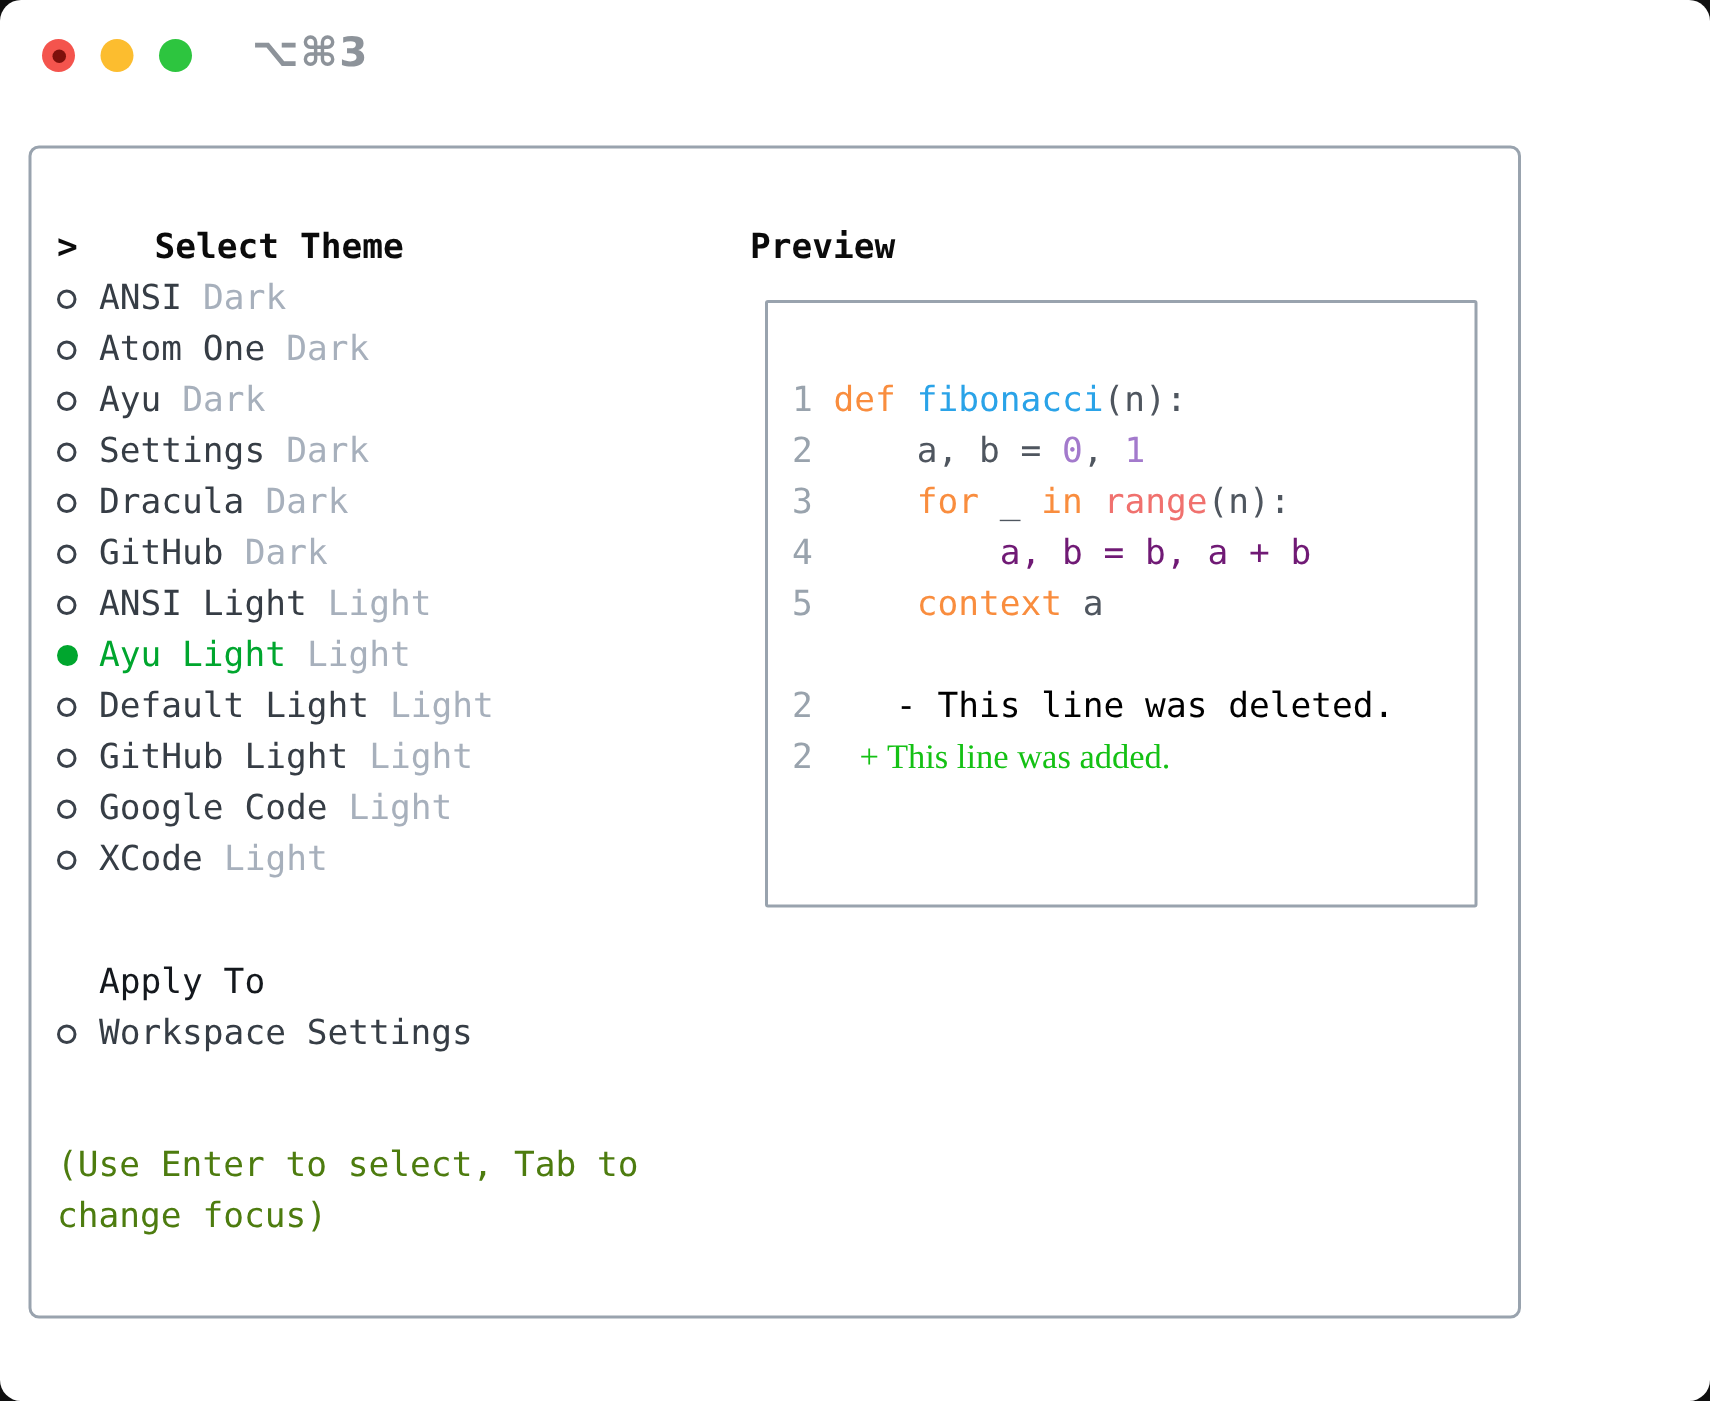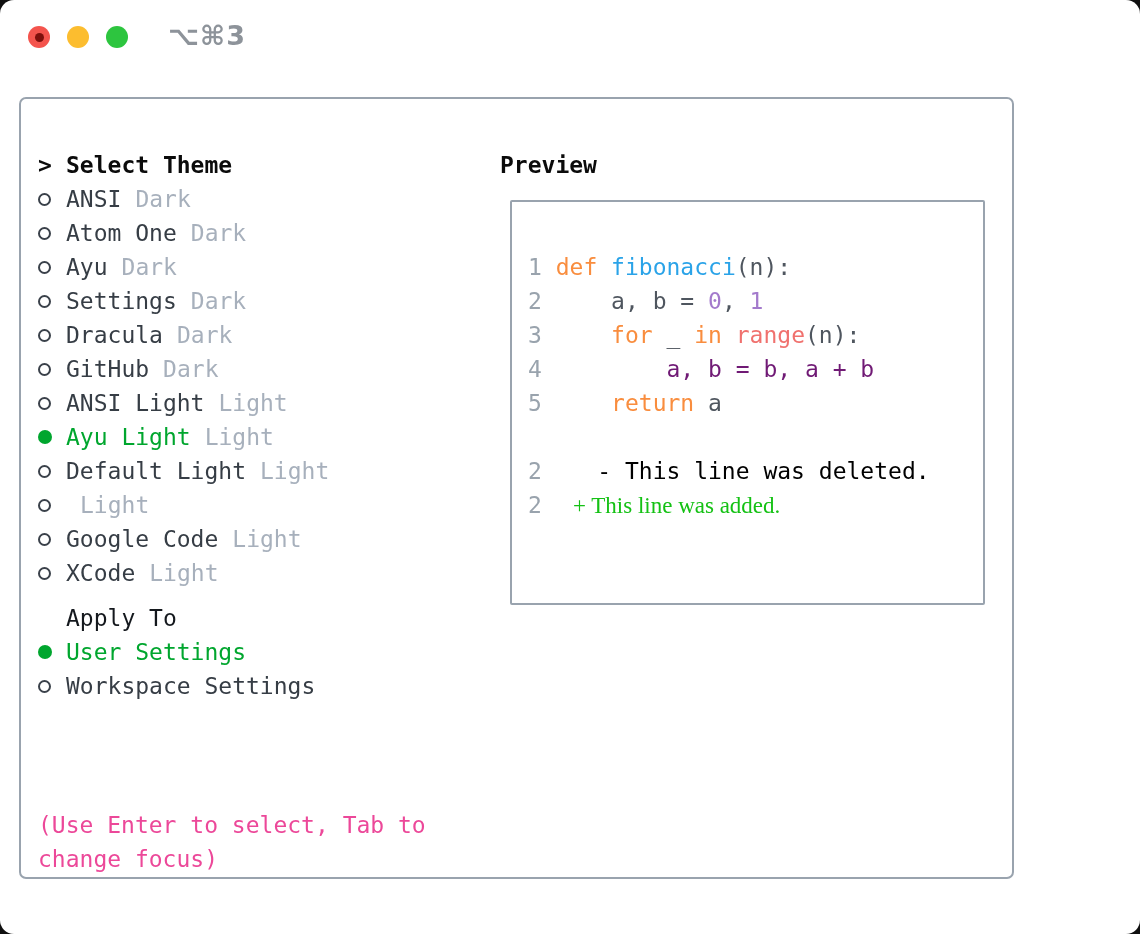--- a/index.html
+++ b/index.html
@@ -16,27 +16,27 @@
   .wtitle{position:absolute;left:168px;top:20px;font-family:"DejaVu Sans",sans-serif;font-weight:bold;font-size:27px;color:#8d939a;letter-spacing:1px;}
 
   
   .panel{position:absolute;left:19px;top:97px;width:995px;height:782px;border:2px solid #99a3ae;border-radius:7px;box-sizing:border-box;background:#fff;}
 
   .row{height:34px;display:flex;align-items:center;white-space:pre;font-size:23px;color:#363d45;}
   .marker{width:28px;display:flex;align-items:center;flex:0 0 28px;}
   .caret{font-weight:bold;color:#0b0b0b;font-size:23px;}
   .radio{width:13px;height:13px;border-radius:50%;border:2px solid #3a414a;box-sizing:border-box;}
   .radio.sel{width:14px;height:14px;border:none;background:#00a62e;}
-  .hname{font-weight:bold;color:#0b0b0b;}
+  .hname{font-weight:bold;color:#0b0b0b;margin-left:37px;}
   .tag{color:#a7b0bc;margin-left:14px;}
   .name.sel{color:#00a62e;}
 
   .left-list{position:absolute;left:17px;top:49px;}
-  .apply-list{position:absolute;left:17px;top:502px;}
-  .hint{position:absolute;left:17px;top:661px;width:416px;font-size:23px;line-height:34px;color:#ec4899;margin-top:48px;}
+  .apply-list{position:absolute;left:17px;top:539px;}
+  .hint{position:absolute;left:17px;top:661px;width:416px;font-size:23px;line-height:34px;color:#4d7c0f;}
 
   .preview-header{position:absolute;left:479px;top:49px;height:34px;display:flex;align-items:center;font-size:23px;font-weight:bold;color:#0b0b0b;}
   .preview-box{position:absolute;left:489px;top:101px;width:475px;height:405px;border:2px solid #99a3ae;border-radius:2px;box-sizing:border-box;padding:48px 0 16px 16px;overflow:hidden;}
   .code-line{height:34px;line-height:34px;white-space:pre;font-size:23px;min-height:34px;}
 </style>
 </head>
 <body>
 
 <div class="window">
 
@@ -106,20 +106,21 @@
   </div>
 
   <div class="row">
     <span class="marker"><span class="radio"></span></span>
     <span class="name">Default Light</span>
     <span class="tag">Light</span>
   </div>
 
   <div class="row">
     <span class="marker"><span class="radio"></span></span>
+    <span class="name">GitHub Light</span>
     <span class="tag">Light</span>
   </div>
 
   <div class="row">
     <span class="marker"><span class="radio"></span></span>
     <span class="name">Google Code</span>
     <span class="tag">Light</span>
   </div>
 
   <div class="row">
@@ -129,43 +130,39 @@
   </div>
 </div>
     </div>
 
     <div class="apply-list">
       <div class="row">
         <span class="marker"></span>
         <span style="color:#14181d;">Apply To</span>
       </div>
       <div id="apply-rows">
-  <div class="row">
-    <span class="marker"><span class="radio sel"></span></span>
-    <span class="name sel">User Settings</span>
-  </div>
 
   <div class="row">
     <span class="marker"><span class="radio"></span></span>
     <span class="name">Workspace Settings</span>
   </div>
 </div>
     </div>
 
     <div class="hint">(Use Enter to select, Tab to change focus)</div>
 
     <div class="preview-header">Preview</div>
 
     <div class="preview-box">
       <div id="code-lines">
           <div class="code-line"><span style="color: rgb(153, 163, 173);">1 </span><span style="color: rgb(249, 141, 62);">def</span><span style="color: rgb(79, 86, 95);"> </span><span style="color: rgb(42, 163, 232);">fibonacci</span><span style="color: rgb(79, 86, 95);">(n):</span></div>
           <div class="code-line"><span style="color: rgb(153, 163, 173);">2 </span><span style="color: rgb(79, 86, 95);">    a, b = </span><span style="color: rgb(163, 122, 204);">0</span><span style="color: rgb(79, 86, 95);">, </span><span style="color: rgb(163, 122, 204);">1</span></div>
           <div class="code-line"><span style="color: rgb(153, 163, 173);">3 </span><span style="color: rgb(79, 86, 95);">    </span><span style="color: rgb(249, 141, 62);">for</span><span style="color: rgb(79, 86, 95);"> _ </span><span style="color: rgb(249, 141, 62);">in</span><span style="color: rgb(79, 86, 95);"> </span><span style="color: rgb(240, 113, 110);">range</span><span style="color: rgb(79, 86, 95);">(n):</span></div>
           <div class="code-line"><span style="color: rgb(153, 163, 173);">4 </span><span style="color: #701a75;">        a, b = b, a + b</span></div>
-          <div class="code-line"><span style="color: rgb(153, 163, 173);">5 </span><span style="color: rgb(79, 86, 95);">    </span><span style="color: rgb(249, 141, 62);">return</span><span style="color: rgb(79, 86, 95);"> a</span></div>
+          <div class="code-line"><span style="color: rgb(153, 163, 173);">5 </span><span style="color: rgb(79, 86, 95);">    </span><span style="color: rgb(249, 141, 62);">context</span><span style="color: rgb(79, 86, 95);"> a</span></div>
           <div class="code-line">&nbsp;</div>
           <div class="code-line"><span style="color: rgb(153, 163, 173);">2 </span><span style="color: #000000;">   - This line was deleted.</span></div>
           <div class="code-line"><span style="color: rgb(153, 163, 173);">2 </span><span style="color: rgb(20, 193, 20); font-family: Liberation Serif, serif;">   + This line was added.</span></div>
         </div>
     </div>
 
   </div>
 </div>
 
 </body></html>

